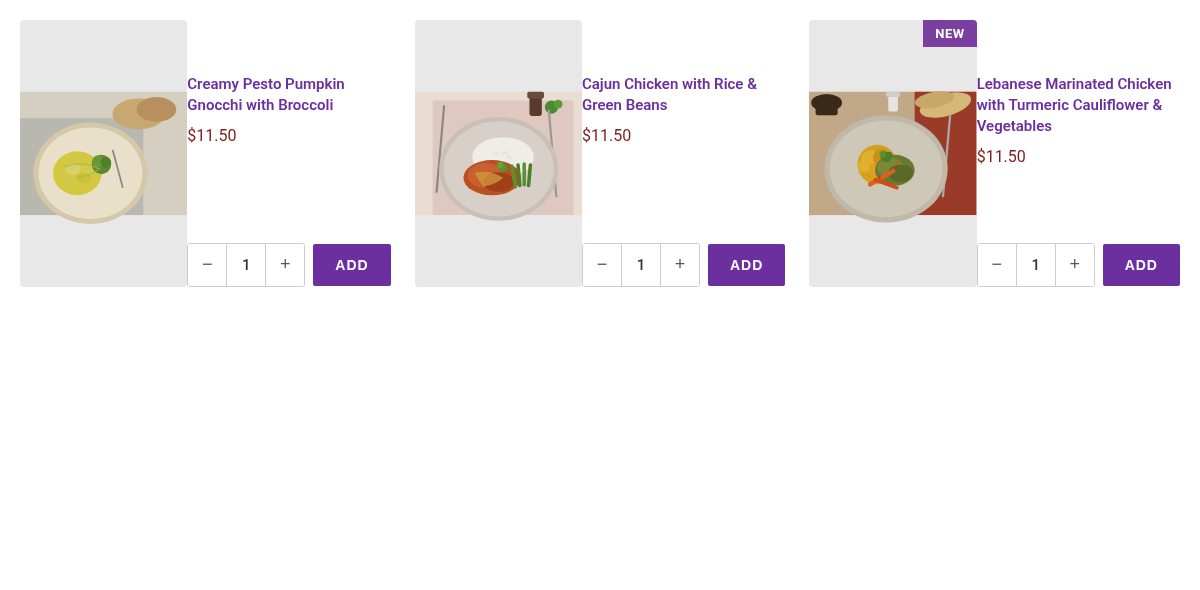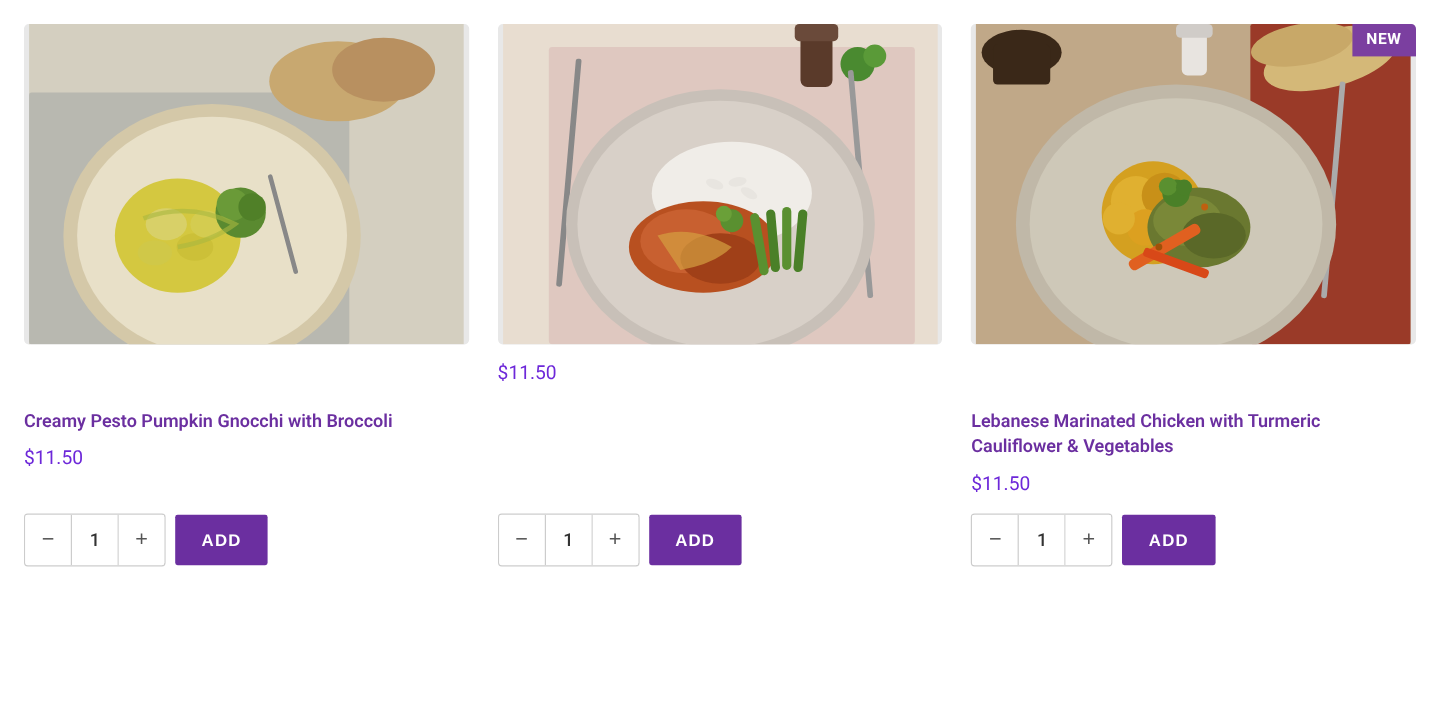--- a/index.html
+++ b/index.html
@@ -10,21 +10,21 @@
     }
     .product-grid {
       display: grid;
       grid-template-columns: repeat(3, 1fr);
       gap: 24px;
       max-width: 1160px;
       margin: 0 auto;
     }
     .product-card {
       display: flex;
-      flex-direction: column;
+      flex-direction: row;
     }
     .product-image-container {
       position: relative;
       width: 100%;
       padding-bottom: 72%;
       overflow: hidden;
       border-radius: 4px;
       background: #e8e8e8;
     }
     .badge-new {
@@ -66,21 +66,21 @@
     .product-title {
       font-size: 15px;
       font-weight: 600;
       color: #6b2fa0;
       margin-bottom: 10px;
       line-height: 1.4;
       margin-top: 40px;
     }
     .product-price {
       font-size: 16px;
-      color: #6d28d9;
+      color: #7f1d1d;
       margin-bottom: 16px;
       font-weight: 400;
     }
     .product-actions {
       display: flex;
       align-items: center;
       gap: 0;
       margin-top: auto;
     }
     .qty-control {
@@ -225,20 +225,21 @@
         <rect x="220" y="165" width="8" height="55" fill="#5a9030" rx="4" transform="rotate(-10,224,192)"></rect>
         <rect x="232" y="162" width="8" height="55" fill="#4a8028" rx="4" transform="rotate(-5,236,189)"></rect>
         <rect x="244" y="160" width="8" height="55" fill="#5a9030" rx="4" transform="rotate(0,248,187)"></rect>
         <rect x="256" y="162" width="8" height="55" fill="#4a8028" rx="4" transform="rotate(5,260,189)"></rect>
 
         <circle cx="200" cy="172" r="10" fill="#5a9030"></circle>
         <circle cx="193" cy="166" r="7" fill="#6aa038"></circle>
       </svg>
     </div>
     <div class="product-info">
+      <div class="product-title">Cajun Chicken with Rice &amp; Green Beans</div>
       <div class="product-price">$11.50</div>
       <div class="product-actions">
         <div class="qty-control">
           <button class="qty-btn">−</button>
           <div class="qty-value">1</div>
           <button class="qty-btn">+</button>
         </div>
         <button class="add-btn">ADD</button>
       </div>
     </div>

